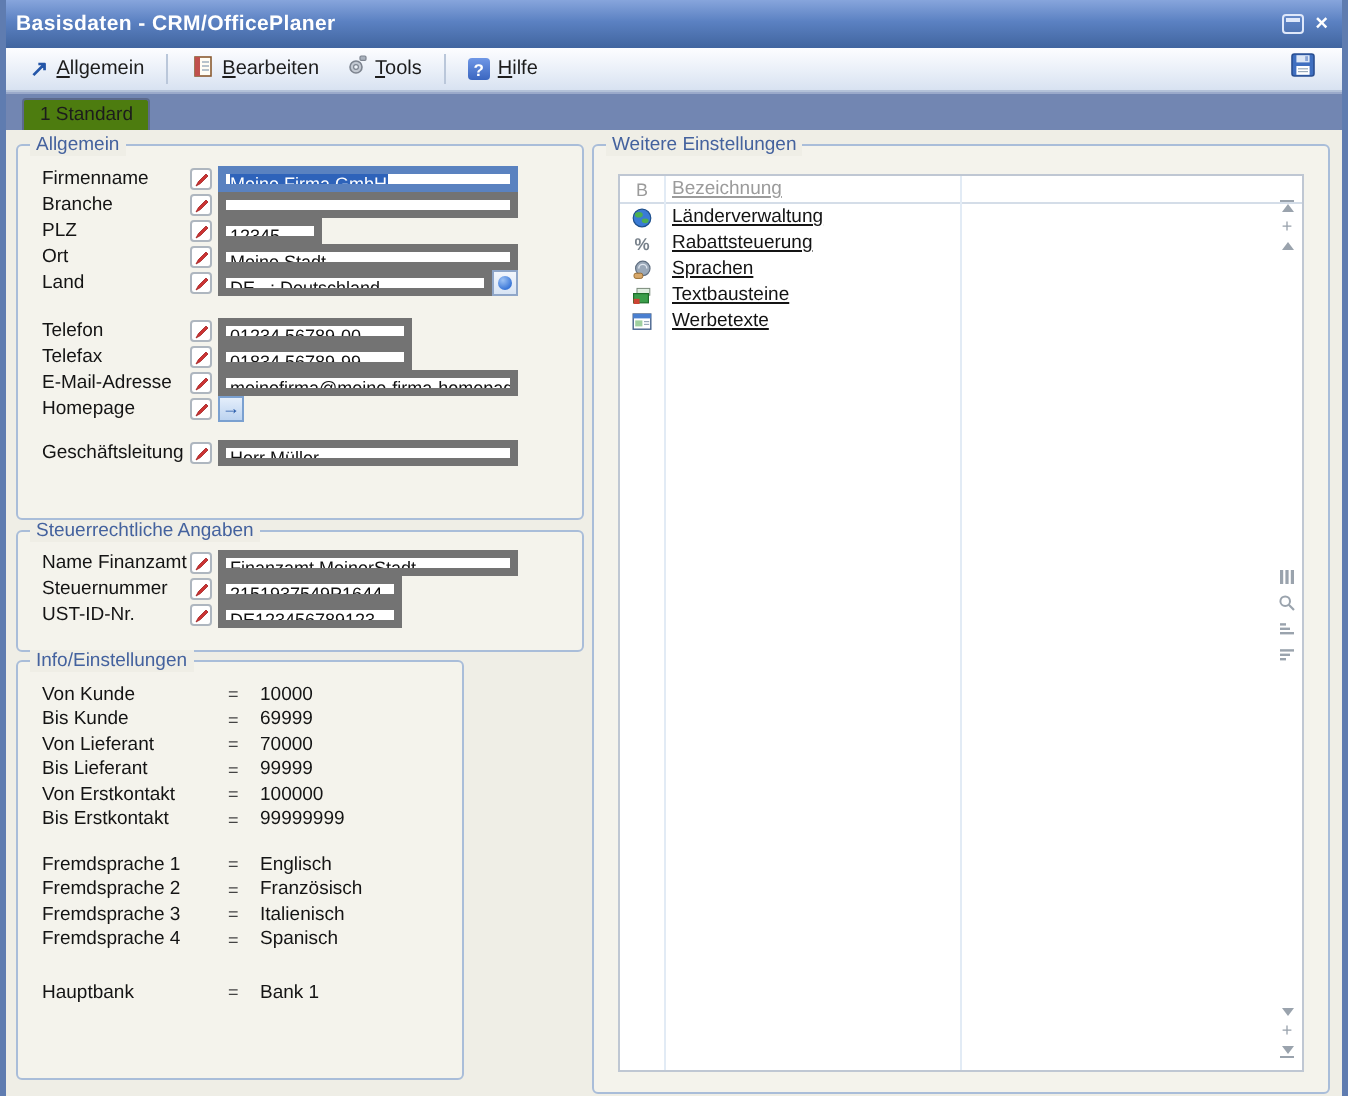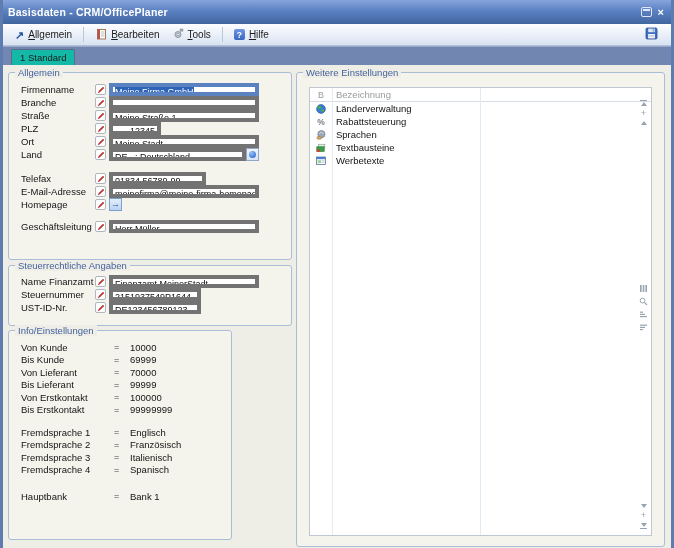--- a/index.html
+++ b/index.html
@@ -18,49 +18,49 @@
   .toolbar { height:22px; background:linear-gradient(180deg,#fdfdff 0%,#e9eff8 55%,#d8e2f1 100%); border-bottom:1px solid #b3c1d8; display:flex; align-items:center; padding:0 7px; gap:2px; }
   .menu-item { display:flex; align-items:center; gap:4px; font-size:10px; color:#1c1c1c; padding:2px 5px; border-radius:2px; }
   .mlabel::first-letter { text-decoration:underline; }
   .tsep { width:1px; height:15px; background:#bac7da; margin:0 4px; }
   .arrow-glyph { color:#2456a8; font-size:11px; font-weight:bold; line-height:10px; }
   .helpbox { width:11px; height:11px; background:linear-gradient(180deg,#6f97e6,#3a66c0); border-radius:2px; color:#fff; font-weight:bold; font-size:8.5px; display:flex; align-items:center; justify-content:center; }
   .savewrap { margin-left:auto; padding-right:6px; }
 
   
   .tabstrip { height:19px; background:#7286b2; border-top:1px solid #9aa9ca; display:flex; align-items:flex-end; padding-left:8px; }
-  .tab { height:16px; background:#14b8a6; border:1px solid #5c6a8c; border-bottom:none; border-radius:2px 2px 0 0; font-size:9.5px; color:#1c1c1c; padding:2px 8px 0 8px; }
+  .tab { height:16px; background:#4d7c0f; border:1px solid #5c6a8c; border-bottom:none; border-radius:2px 2px 0 0; font-size:9.5px; color:#1c1c1c; padding:2px 8px 0 8px; }
 
   
   .content { position:relative; height:487px; background:#efeee6; }
 
   .group { position:absolute; border:1px solid #a9bdd9; border-radius:3px; background:#f4f3ec; }
   .gtitle { position:absolute; top:-6px; left:6px; font-size:9.5px; color:#44629e; background:#efeee6; padding:0 3px; line-height:11px; white-space:nowrap; }
 
   .gbody { padding:10px 10px 0 12px; }
   .frow { display:flex; align-items:center; height:13px; }
   .flabel { width:74px; font-size:9.5px; color:#141414; white-space:nowrap; }
   .editbtn { width:11px; height:11px; background:#fff; border:1px solid #aeb6bf; border-radius:2px; margin-right:3px; display:flex; align-items:center; justify-content:center; flex:none; }
   .finput { height:13px; border:4px solid #737373; background:#fff; font-size:9px; line-height:11px; padding:0 2px; color:#111; white-space:pre; overflow:hidden; }
-  .finput.w-full { width:150px; } .finput.w-plz { width:52px;text-align:right; } .finput.w-tel { width:97px; }
+  .finput.w-full { width:150px; } .finput.w-plz { width:52px; } .finput.w-tel { width:97px; }
   .finput.w-combo { width:137px; } .finput.w-mid { width:92px; }
   .selspan { background:#2e63ba; color:#fff; }
   .cbtn { width:13px; height:13px; border:1px solid #8fa6c8; background:linear-gradient(180deg,#f2f6fc,#d8e4f4); display:flex; align-items:center; justify-content:center; flex:none; }
   .cdot { width:7px; height:7px; border-radius:50%; background:radial-gradient(circle at 35% 30%,#9cc2f4,#3c78d8 70%); }
   .gobtn { width:13px; height:13px; border:1px solid #7aa0d0; background:linear-gradient(180deg,#e4eefb,#bcd3f0); color:#2458a8; font-size:9px; line-height:11px; text-align:center; flex:none; }
 
   .irow { display:flex; align-items:center; height:12.5px; font-size:9.5px; color:#141414; }
   .ilabel { width:93px; white-space:nowrap; }
   .ieq { width:16px; font-size:9px; color:#444; }
 
   
   .list { position:absolute; left:12px; top:14px; right:12px; bottom:10px; background:#fff; border:1px solid #bfc7d3; overflow:hidden; }
   .lheader { display:flex; align-items:center; height:14px; border-bottom:1px solid #d4dde8; color:#9b9b9b; font-size:9px; }
   .cell-icon { width:22px; display:flex; justify-content:center; flex:none; }
-  .cell-label { padding-left:4px; font-size:9.5px; color:#141414; white-space:nowrap; }
+  .cell-label { padding-left:4px; font-size:9.5px; color:#141414; white-space:nowrap;text-decoration:underline; }
   .lrow { display:flex; align-items:center; height:13px; }
   .vline { position:absolute; top:0; bottom:0; width:1px; background:#e2ebf5; }
   .pct { font-size:8.5px; font-weight:bold; color:#77808a; line-height:10px; }
 
   .ctl { position:absolute; right:3px; display:flex; flex-direction:column; align-items:center; gap:4px; }
   .mini { width:9px; display:flex; flex-direction:column; align-items:center; gap:1px; color:#9aa3ad; }
   .bar { width:7px; height:1px; background:#9aa3ad; }
   .tri-up { width:0; height:0; border-left:3px solid transparent; border-right:3px solid transparent; border-bottom:4px solid #9aa3ad; }
   .tri-dn { width:0; height:0; border-left:3px solid transparent; border-right:3px solid transparent; border-top:4px solid #9aa3ad; }
   .plus { font-size:9px; line-height:7px; color:#9aa3ad; }
@@ -140,29 +140,20 @@
         <div class="frow">
           <span class="flabel">Branche</span>
           <span class="editbtn">
               <svg width="8" height="8">
                 <path d="M1 7 L2.2 4.8 L6 1 L7 2 L3.2 5.8 Z" fill="#cc3333" stroke="#a02020" stroke-width="0.4"></path>
               </svg>
             </span>
           <div class="finput w-full"></div>
         </div>
         <div class="frow">
-          <span class="flabel">Straße</span>
-          <span class="editbtn">
-              <svg width="8" height="8">
-                <path d="M1 7 L2.2 4.8 L6 1 L7 2 L3.2 5.8 Z" fill="#cc3333" stroke="#a02020" stroke-width="0.4"></path>
-              </svg>
-            </span>
-          <div class="finput w-full">Meine Straße 1</div>
-        </div>
-        <div class="frow">
           <span class="flabel">PLZ</span>
           <span class="editbtn">
               <svg width="8" height="8">
                 <path d="M1 7 L2.2 4.8 L6 1 L7 2 L3.2 5.8 Z" fill="#cc3333" stroke="#a02020" stroke-width="0.4"></path>
               </svg>
             </span>
           <div class="finput w-plz">12345</div>
         </div>
         <div class="frow">
           <span class="flabel">Ort</span>
@@ -179,20 +170,29 @@
               <svg width="8" height="8">
                 <path d="M1 7 L2.2 4.8 L6 1 L7 2 L3.2 5.8 Z" fill="#cc3333" stroke="#a02020" stroke-width="0.4"></path>
               </svg>
             </span>
           <div class="finput w-combo">DE   : Deutschland</div>
           <span class="cbtn">
               <span class="cdot"></span>
             </span>
         </div>
         <div style="height:11px;"></div>
+        <div class="frow">
+          <span class="flabel">Telefon</span>
+          <span class="editbtn">
+              <svg width="8" height="8">
+                <path d="M1 7 L2.2 4.8 L6 1 L7 2 L3.2 5.8 Z" fill="#cc3333" stroke="#a02020" stroke-width="0.4"></path>
+              </svg>
+            </span>
+          <div class="finput w-tel">01234 56789-00</div>
+        </div>
         <div class="frow">
           <span class="flabel">Telefax</span>
           <span class="editbtn">
               <svg width="8" height="8">
                 <path d="M1 7 L2.2 4.8 L6 1 L7 2 L3.2 5.8 Z" fill="#cc3333" stroke="#a02020" stroke-width="0.4"></path>
               </svg>
             </span>
           <div class="finput w-tel">01834 56789-99</div>
         </div>
         <div class="frow">

